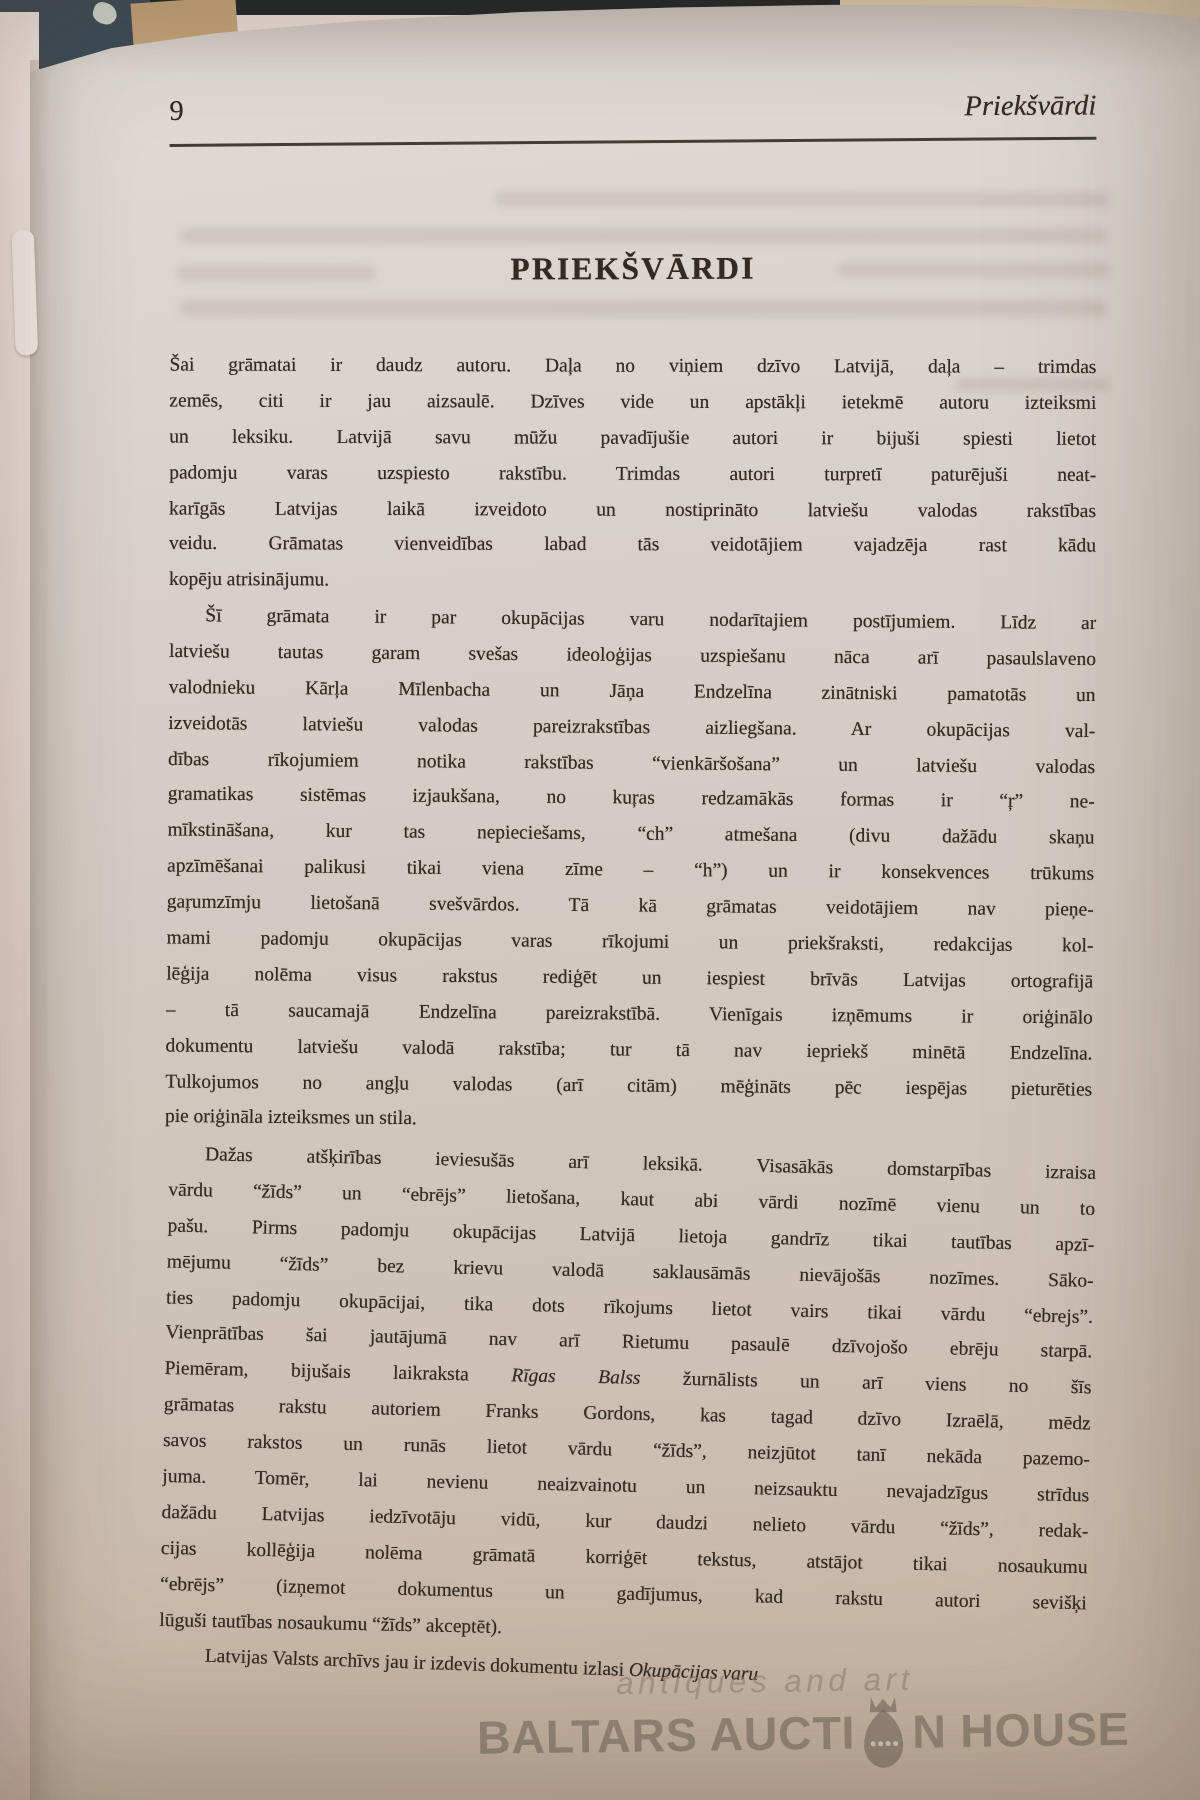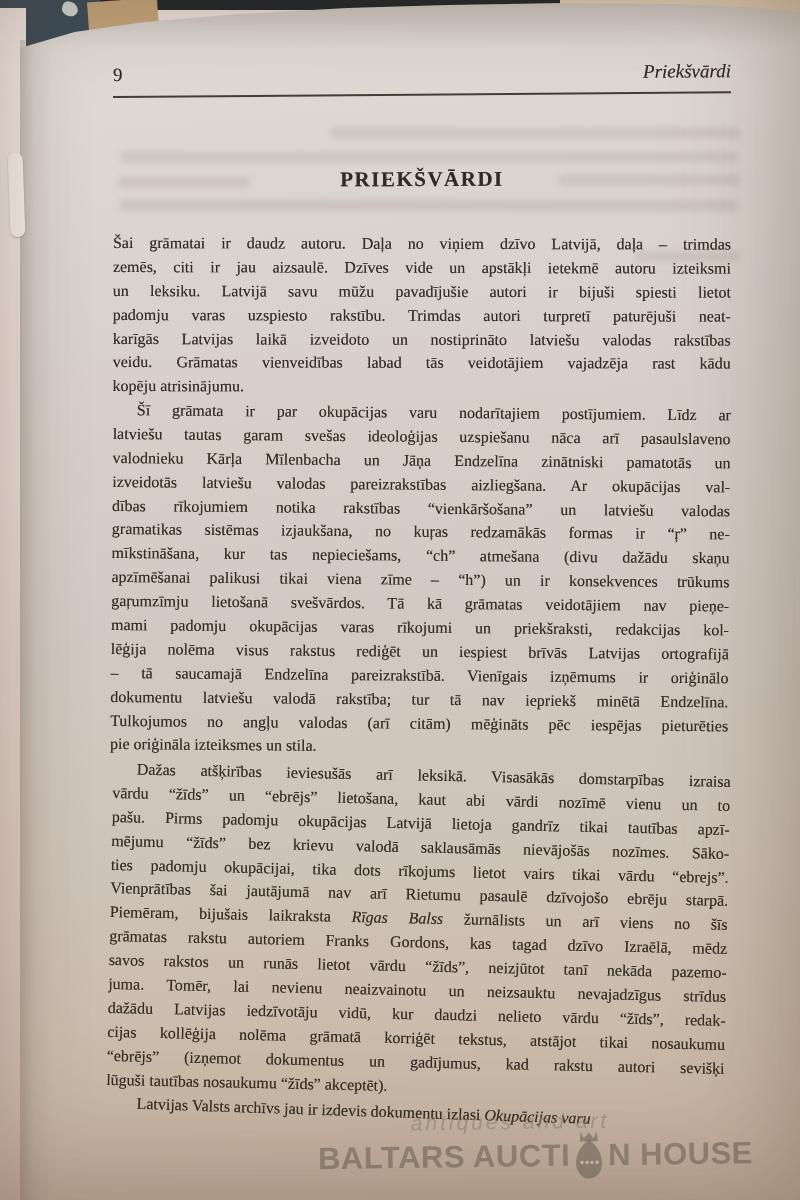--- a/index.html
+++ b/index.html
@@ -36,21 +36,21 @@
   
   .ink{color:#332b22;text-shadow:0 0 .5px rgba(51,43,34,.55);}
   .header-row{position:absolute;left:113px;top:64px;width:618px;display:flex;justify-content:space-between;
     align-items:baseline;transform:rotate(-.35deg);transform-origin:left center;}
   .page-num{font-size:19px;}
   .running-title{font-size:19px;font-style:italic;}
   .header-rule{position:absolute;left:113px;top:96px;width:618px;height:2px;background:#46The3c31;
     background:#463c31;transform:rotate(-.45deg);transform-origin:left center;}
   .doc-title{position:absolute;left:113px;top:167px;width:618px;text-align:center;
     font-size:21px;font-weight:bold;letter-spacing:1.5px;transform:rotate(-.2deg);}
-  .body-text{position:absolute;left:113px;top:231px;width:618px;font-size:16px;}
+  .body-text{position:absolute;left:113px;top:231px;width:618px;font-size:13px;}
   .para{transform-origin:left top;}
   .para-0{transform:rotate(.15deg);}
   .para-1{transform:rotate(.5deg);}
   .para-2{transform:rotate(1.2deg);}
   .para-3{transform:rotate(1.9deg);}
   .line{height:23.9px;line-height:23.9px;text-align:justify;text-align-last:justify;
     overflow:hidden;white-space:normal;}
   .line.lastline{text-align-last:left;}
   .line.indent{padding-left:24px;}
   .it{font-style:italic;}

